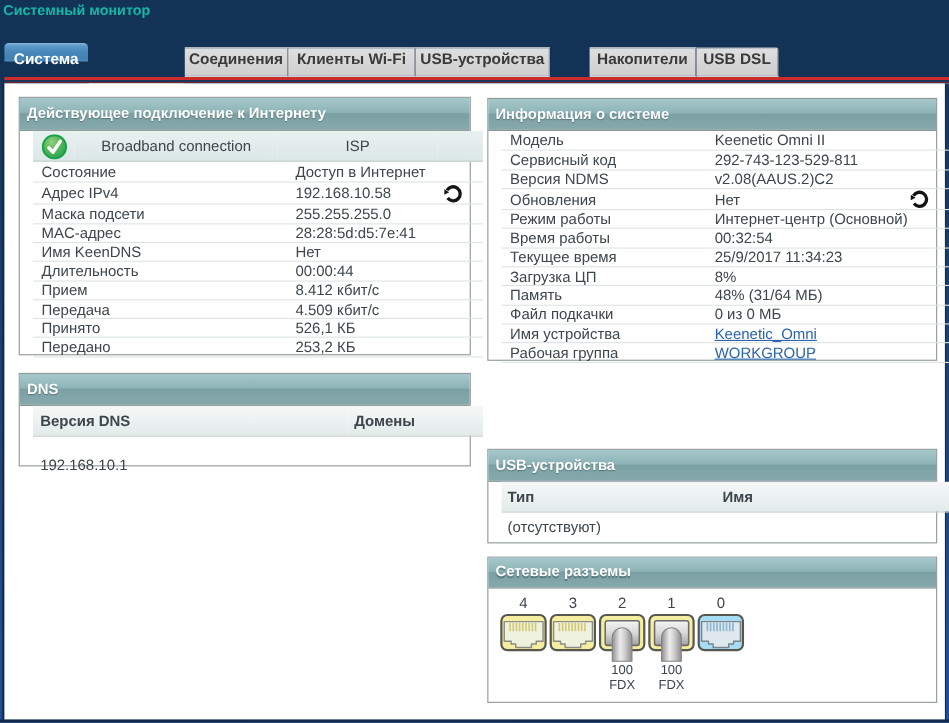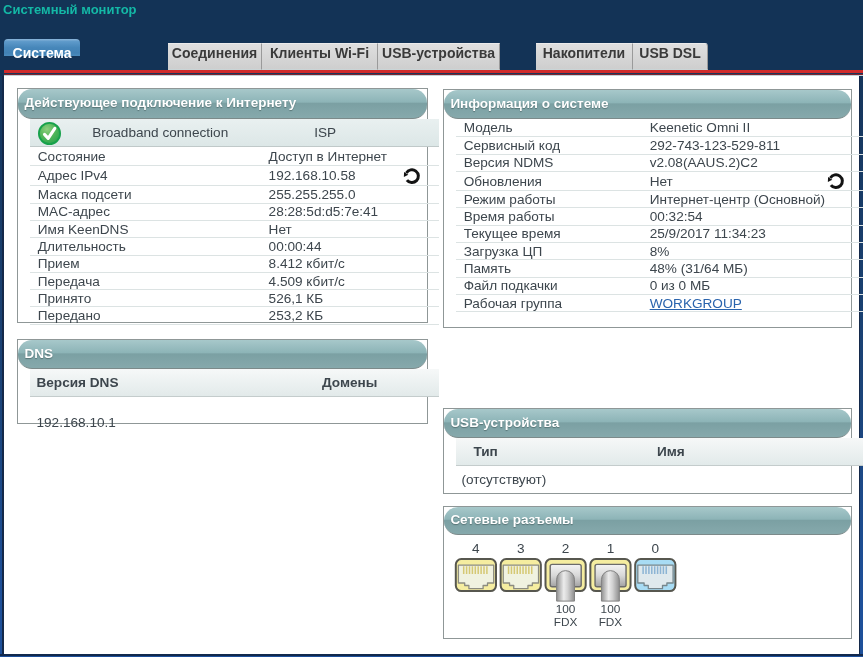--- a/index.html
+++ b/index.html
@@ -11,21 +11,21 @@
 .tab.last { border-top-right-radius:3px; }
 .tab.active { height:17px; margin-top:0; line-height:28px; color:#fff; background:linear-gradient(180deg,#8cb6da 0%,#5e9aca 15%,#4787ba 50%,#4181b4 82%,#4c8cbd 100%); border:none; border-radius:4px 4px 0 0; position:relative; z-index:2; }
 .redline { position:absolute; left:4px; top:69.75px; width:859px; height:6.3px; background:linear-gradient(#d02b2b 0,#d02b2b 3.05px,#1c3559 3.05px,#1c3559 4.25px,#7a2430 4.25px,#7a2430 5.25px,#c3d3d8 5.25px,#c3d3d8 6.3px); }
 .content { position:absolute; left:4.2px; top:76.05px; width:854.5px; height:577.95px; background:#fff; }
 .bstrip { position:absolute; left:0; top:654px; width:863px; height:3px; background:linear-gradient(#12294d 0,#12294d 2px,#1e509a 2px,#1e509a 3px); }
 .rstrip { position:absolute; left:858.7px; top:76px; width:4.3px; height:578px; background:linear-gradient(180deg,#16365c 0%,#1b4479 55%,#1e509a 90%); }
 .rstrip i { position:absolute; left:0; top:0; width:1.8px; height:578px; background:#14294a; display:block; }
 .lstrip { position:absolute; left:0; top:76px; width:4.2px; height:578px; background:linear-gradient(180deg,#16365c 0%,#1b4479 55%,#1e509a 90%); }
 .lstrip i { position:absolute; right:0; top:0; width:1.8px; height:578px; background:#14294a; display:block; }
 .panel { position:absolute; border:1px solid #8f9797; background:#fff; }
-.phead { height:29.5px; line-height:27px; padding-left:6px; color:#fff; font-size:13.5px; font-weight:bold; background:linear-gradient(180deg,#a7c8ca 0%,#8db4b7 45%,#7ba0a3 50%,#86a9ac 100%); text-shadow:0 1px 1px rgba(40,60,60,.45); border-bottom:1px solid #7c8a8a;border-radius:14px; }
+.phead { height:29.5px; line-height:27px; padding-left:6px; color:#fff; font-size:13.5px; font-weight:bold; background:linear-gradient(180deg,#a7c8ca 0%,#8db4b7 45%,#7ba0a3 50%,#86a9ac 100%); text-shadow:0 1px 1px rgba(40,60,60,.45); border-bottom:1px solid #7c8a8a; }
 table { border-collapse:collapse; width:100%; table-layout:fixed;margin-left:12px; }
 td { font-size:13.6px; color:#3d464d; vertical-align:middle; white-space:nowrap; }
 tr.srow td { height:17.3px; padding:0 8px 0 7.3px; border-bottom:1px solid #dce3e3; }
 .subhead td { background:linear-gradient(#f6f8f8,#e2eaea); font-weight:bold; border-bottom:1px solid #c4cccc; }
 tr.brow td { background:linear-gradient(#e9f0f0,#dce7e7); border-bottom:1px solid #c0c9c9; }
 a { color:#2a64ad; }
 .refr { position:absolute; }
 </style>
 </head>
 <body>
@@ -179,40 +179,44 @@
           </tr>
     <tr class="srow">
             <td>Память</td>
             <td>48% (31/64 МБ)</td>
           </tr>
     <tr class="srow">
             <td>Файл подкачки</td>
             <td>0 из 0 МБ</td>
           </tr>
     <tr class="srow">
+            <td>Имя устройства</td>
+            <td><a href="#">Keenetic_Omni</a></td>
+          </tr>
+    <tr class="srow">
             <td>Рабочая группа</td>
             <td><a href="#">WORKGROUP</a></td>
           </tr>
   </tbody>
       </table>
   <svg class="refr" style="left:381.4px; top:82.5px;" width="20" height="19" viewBox="0 0 20 19">
     <path d="M 4.4 6.0 A 6.4 6.4 0 1 1 4.9 13.1" fill="none" stroke="#131313" stroke-width="3.0"></path>
     <g transform="translate(4.4,6.0) rotate(32)">
           <path d="M-2.5 0.4 L2.5 0.4 L0 4.8 Z" fill="#131313"></path>
         </g>
   </svg>
 </div>
 
 
 <div class="panel" id="pE" style="left:439.2px; top:331.85px; width:408.6px; height:86px;">
   <div class="phead">USB-устройства</div>
   <table>
     <tbody>
           <tr class="subhead">
-            <td style="width:195.5px; height:27px; padding:0 17px;">Тип</td>
+            <td style="width:195.5px; height:27px; padding:0 5px;">Тип</td>
             <td style="padding:0 5px;">Имя</td>
           </tr>
     <tr>
             <td style="height:27.2px; padding:0 5px;">(отсутствуют)</td>
             <td></td>
           </tr>
   </tbody>
       </table>
 </div>
 

